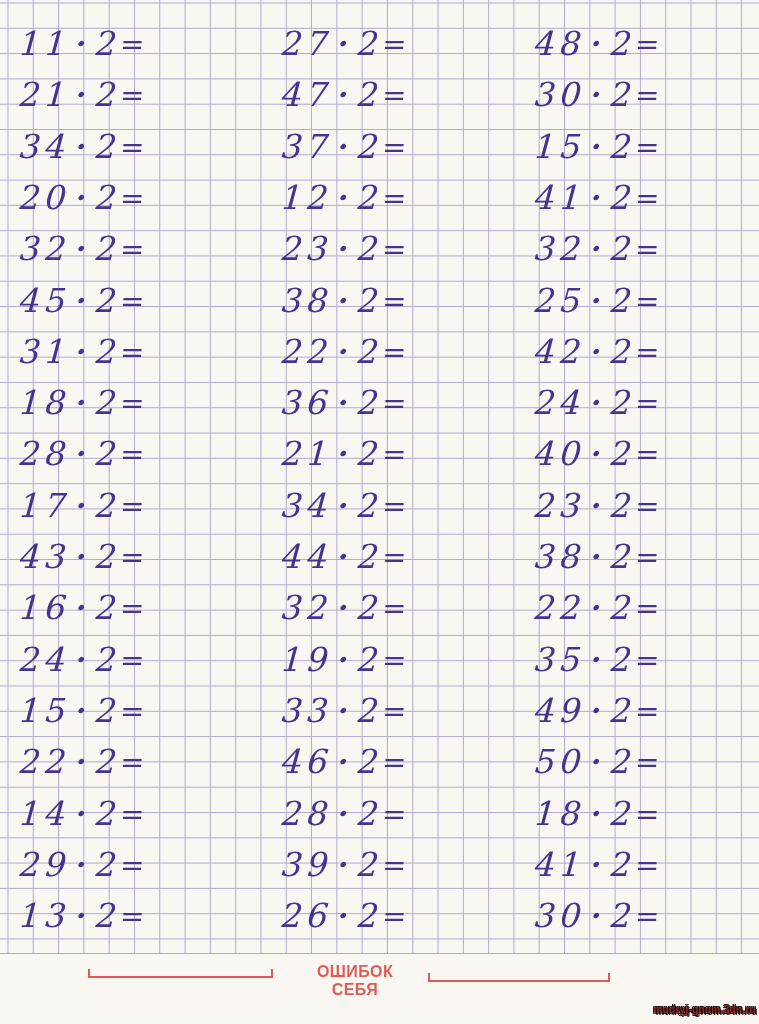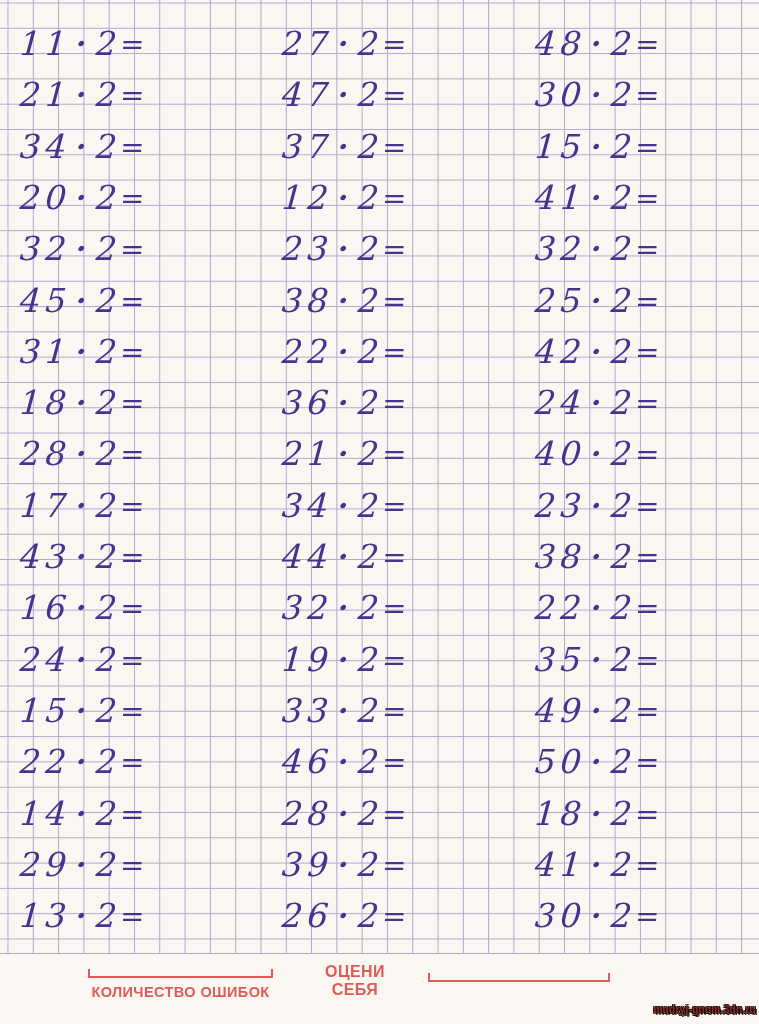--- a/index.html
+++ b/index.html
@@ -461,19 +461,18 @@
           <span class="cell">3</span>
           <span class="cell">0</span>
           <span class="cell op">·</span>
           <span class="cell">2</span>
           <span class="cell eq">=</span>
         </div>
       </div>
     </div>
 
   <div class="bracket bracket-errors"></div>
-  <div class="footer-label label-selfcheck">ОЦЕНИ СЕБЯ</div>
-  <div class="footer-label label-errors">КОЛИЧЕСТВО ОШИБОК</div>
+  <div class="footer-label label-selfcheck">ОШИБОК СЕБЯ</div>
   <div class="bracket bracket-grade"></div>
   <div class="footer-label label-grade">ОЦЕНКА</div>
 
   <div class="watermark">mudryj-gnom.3dn.ru</div>
 </div>
 
 </body></html>

